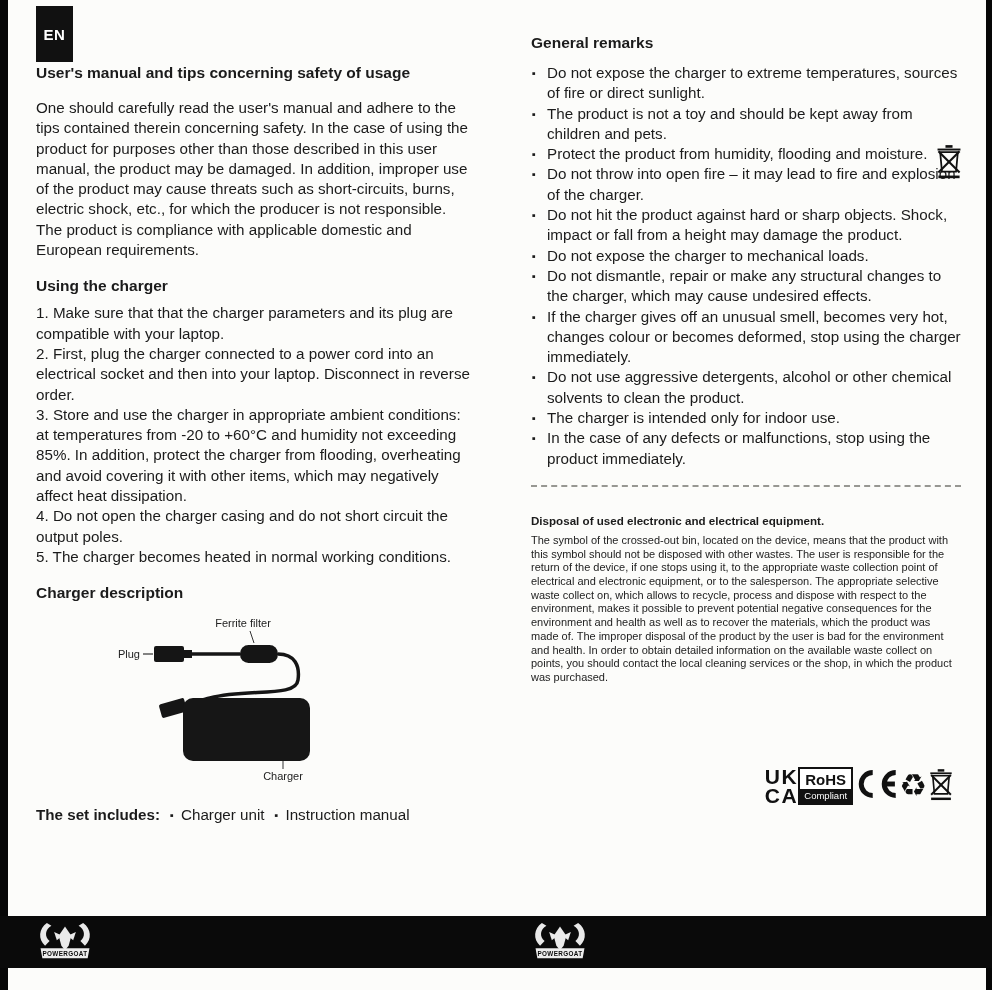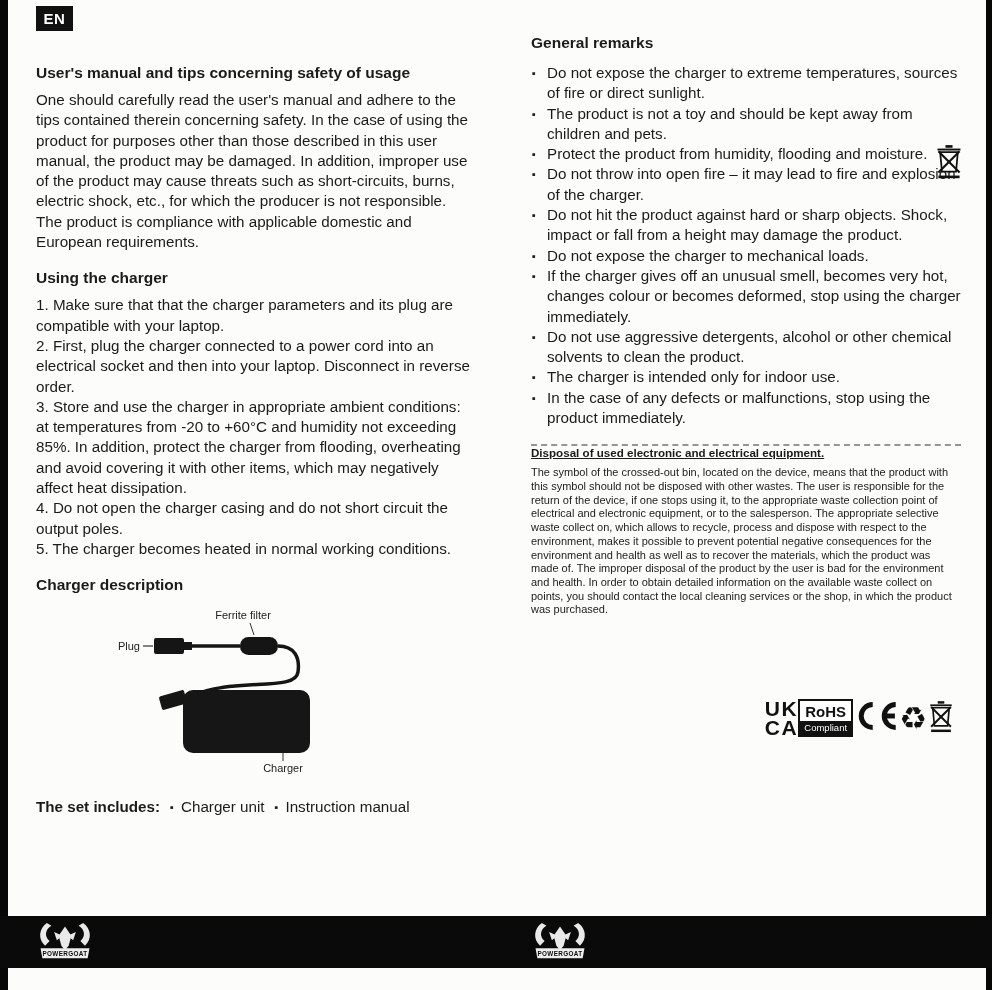--- a/index.html
+++ b/index.html
@@ -8,42 +8,42 @@
     position: relative; width: 992px; height: 990px;
     background: #fcfcfa; color: #1b1b1b;
     font-family: "Liberation Sans", sans-serif;
     overflow: hidden; margin: 0 auto;
   }
   .edge { position: absolute; top: 0; height: 990px; background: #070707; }
   .edge-left  { left: 0; width: 8px; }
   .edge-right { right: 0; width: 6px; }
 
   .lang-badge {
-    position: absolute; left: 36px; top: 6px; width: 37px; height: 25px;
+    position: absolute; left: 36px; top: 6px; width: 37px; height: 56px;
     background: #111; color: #fff; font-weight: bold; font-size: 15px;
     display: flex; align-items: center; justify-content: center; letter-spacing: .5px;
   }
 
   .col { position: absolute; }
   .col-left  { left: 36px;  top: 64px; width: 434px; }
   .col-right { left: 531px; top: 34px; width: 430px; }
 
   h2, h3, p, ul { margin: 0; padding: 0; }
   .h-main { font-size: 15.5px; font-weight: bold; }
   .h-sub  { font-size: 15.5px; font-weight: bold; margin-top: 17px; }
   .body   { font-size: 15.2px; line-height: 20.3px; }
-  .para   { margin-top: 8px; }
+  .para   { margin-top: 16px; }
   .steps  { margin-top: 8px; }
 
   .bullets { list-style: none; margin-top: 11px; font-size: 15.2px; line-height: 20.3px; }
   .bullets li { position: relative; padding-left: 16px; margin: 0; }
   .bullets li::before { content: "▪"; position: absolute; left: 1px; top: 0; font-size: 11px; }
 
   .dashed { border-top: 2px dashed #979792; margin-top: 16px; }
-  .h-small { font-size: 11.6px; font-weight: bold; margin-top: 0; text-decoration: underline; }
+  .h-small { font-size: 11.6px; font-weight: bold; margin-top: 27px; }
   .fine { font-size: 11px; line-height: 13.7px; margin-top: 7px; color: #222; padding-right: 2px; }
 
   .marks { display: flex; align-items: center; justify-content: flex-end; margin-top: 80px; padding-right: 6px; }
   .ukca { display: flex; flex-direction: column; font-weight: bold; font-size: 21px; line-height: 19px; letter-spacing: 1.5px; color: #111; }
   .rohs { border: 2.5px solid #111; text-align: center; width: 55px; background: #fff; }
   .rohs-name { display: block; font-weight: bold; font-size: 15px; padding: 2px 0 1px; color: #111; }
   .rohs-sub  { display: block; background: #111; color: #fff; font-size: 9.5px; padding: 1px 0 2px; }
   .recycle { font-size: 31px; line-height: 1; color: #111; }
 
   .diagram { margin-top: 12px; margin-left: 62px; }
@@ -118,20 +118,21 @@
 
   <div class="col col-right">
     <h2 class="h-main">General remarks</h2>
     <ul class="bullets">
       <li>Do not expose the charger to extreme temperatures, sources of fire or direct sunlight.</li>
       <li>The product is not a toy and should be kept away from children and pets.</li>
       <li>Protect the product from humidity, flooding and moisture.</li>
       <li>Do not throw into open fire – it may lead to fire and explosion of the charger.</li>
       <li>Do not hit the product against hard or sharp objects. Shock, impact or fall from a height may damage the product.</li>
       <li>Do not expose the charger to mechanical loads.</li>
+      <li>Do not dismantle, repair or make any structural changes to the charger, which may cause undesired effects.</li>
       <li>If the charger gives off an unusual smell, becomes very hot, changes colour or becomes deformed, stop using the charger immediately.</li>
       <li>Do not use aggressive detergents, alcohol or other chemical solvents to clean the product.</li>
       <li>The charger is intended only for indoor use.</li>
       <li>In the case of any defects or malfunctions, stop using the product immediately.</li>
     </ul>
 
     <div class="dashed"></div>
 
     <h3 class="h-small">Disposal of used electronic and electrical equipment.</h3>
     <p class="fine">The symbol of the crossed-out bin, located on the device, means that the product with this symbol should not be disposed with other wastes. The user is responsible for the return of the device, if one stops using it, to the appropriate waste collection point of electrical and electronic equipment, or to the salesperson. The appropriate selective waste collect on, which allows to recycle, process and dispose with respect to the environment, makes it possible to prevent potential negative consequences for the environment and health as well as to recover the materials, which the product was made of. The improper disposal of the product by the user is bad for the environment and health. In order to obtain detailed information on the available waste collect on points, you should contact the local cleaning services or the shop, in which the product was purchased.</p>

